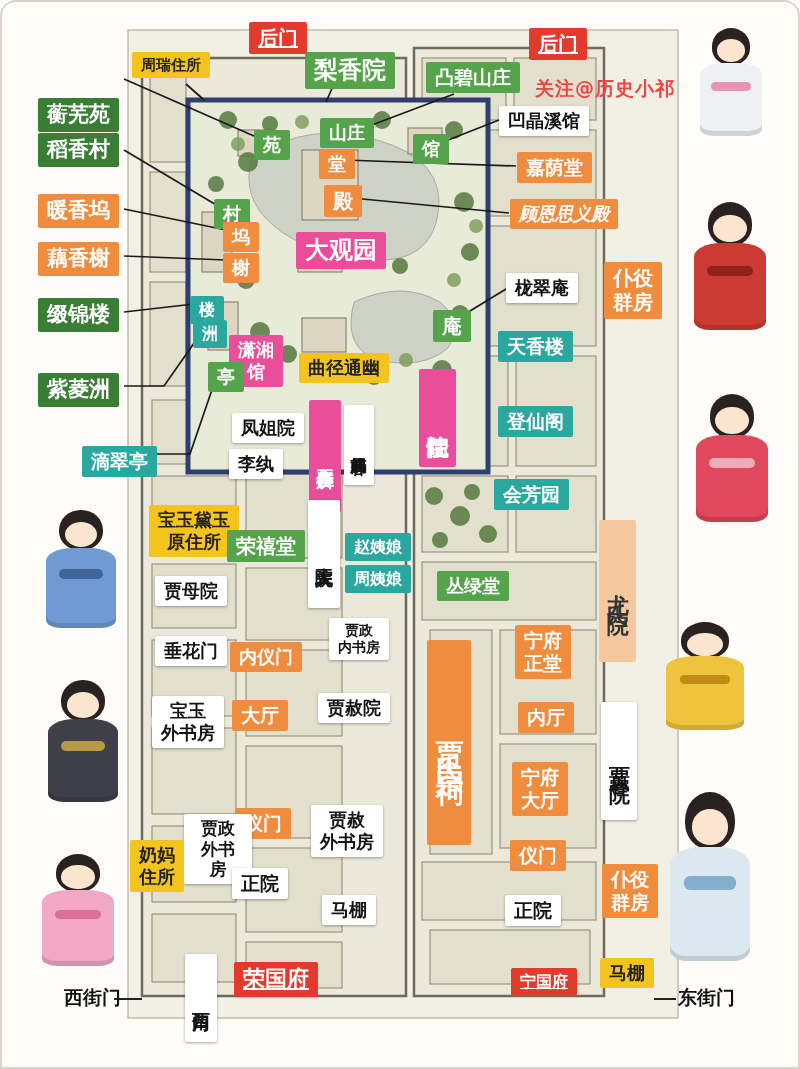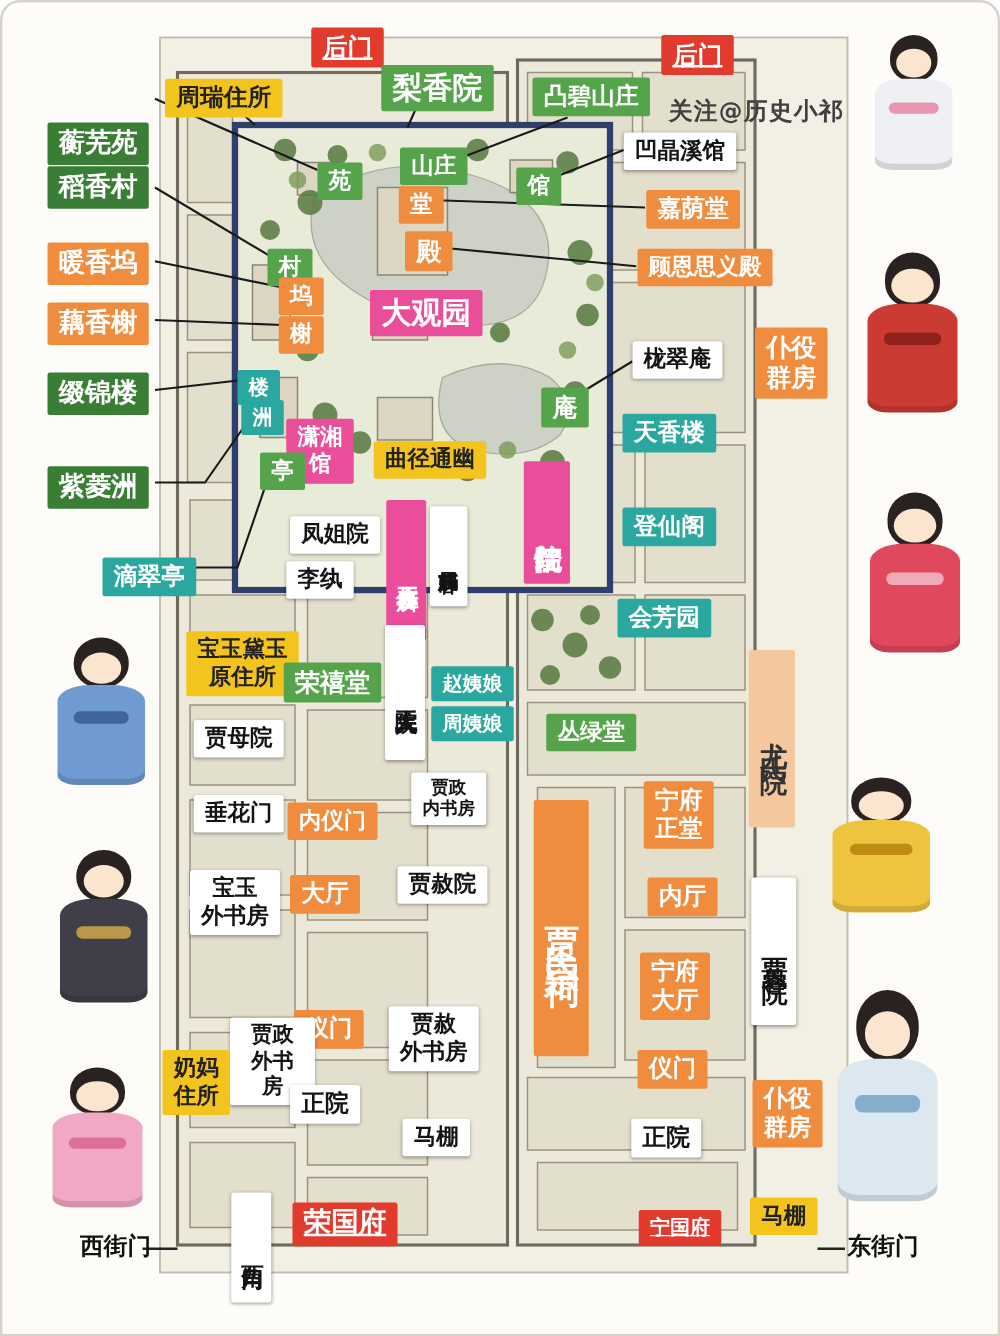--- a/index.html
+++ b/index.html
@@ -22,21 +22,21 @@
   .lbl.yellow    { background:#f3c41d; color:#222; }
   .lbl.orange    { background:#f08c3e; color:#fff; }
   .lbl.pink      { background:#ea4e9b; color:#fff; }
   .lbl.teal      { background:#2aa79e; color:#fff; }
   .lbl.white     { background:#ffffff; color:#141414; box-shadow:0 1px 3px rgba(0,0,0,.35); }
   .lbl.peach     { background:#f5c79f; color:#333; }
   .lbl.plain     { background:transparent; color:#111; font-weight:700; padding:0; }
   .lbl.vert      { writing-mode:vertical-lr; text-orientation:upright; padding:8px 5px; white-space:normal; }
 
   .watermark {
-    position:absolute; left:533px; top:74px; color:#404040;
+    position:absolute; left:533px; top:74px; color:#ef4444;
     font-size:19px; font-weight:700; letter-spacing:1px;
   }
 
   .doll { position:absolute; }
   .doll .dhead { position:relative; width:62%; height:34%; margin:0 auto; }
   .doll .dhair { position:absolute; inset:0; background:#2a2220; border-radius:50% 50% 46% 46%; }
   .doll .dface { position:absolute; left:13%; top:30%; width:74%; height:62%; background:#fce5cf; border-radius:50%; }
   .doll .dbody {
     position:relative; width:100%; height:68%; margin-top:-3%;
     border-radius:38% 38% 22% 22% / 16% 16% 10% 10%;
@@ -228,33 +228,33 @@
           <div class="dface"></div>
         </div>
         <div class="dbody" style="background:#f2a8c4">
           <div class="dsash" style="background:#d86a96"></div>
         </div>
       </div>
     </div>
   <div class="layer">
       <div class="lbl red" style="left: 247px; top: 20px; font-size: 20px; font-weight: 700;">后门</div>
       <div class="lbl red" style="left: 527px; top: 26px; font-size: 20px; font-weight: 700;">后门</div>
-      <div class="lbl yellow" style="left: 130px; top: 50px; font-size: 19px; margin-top: 11px;">周瑞住所</div>
+      <div class="lbl yellow" style="left: 130px; top: 50px; font-size: 15px;">周瑞住所</div>
       <div class="lbl green" style="left: 303px; top: 50px; font-size: 24px;">梨香院</div>
       <div class="lbl green" style="left: 424px; top: 60px; font-size: 19px;">凸碧山庄</div>
       <div class="lbl darkgreen" style="left: 36px; top: 60px; font-size: 21px; margin-top: 36px;">蘅芜苑</div>
       <div class="lbl white" style="left: 497px; top: 104px; font-size: 18px;">凹晶溪馆</div>
       <div class="lbl green" style="left: 318px; top: 116px; font-size: 18px;">山庄</div>
       <div class="lbl green" style="left: 252px; top: 128px; font-size: 18px;">苑</div>
       <div class="lbl green" style="left: 411px; top: 132px; font-size: 18px;">馆</div>
       <div class="lbl darkgreen" style="left: 36px; top: 131px; font-size: 21px;">稻香村</div>
       <div class="lbl orange" style="left: 317px; top: 147px; font-size: 18px;">堂</div>
       <div class="lbl orange" style="left: 515px; top: 150px; font-size: 19px;">嘉荫堂</div>
       <div class="lbl orange" style="left: 322px; top: 183px; font-size: 20px;">殿</div>
-      <div class="lbl orange" style="left: 508px; top: 197px; font-size: 18px;">顾恩思义殿</div>
+      <div class="lbl orange" style="left: 508px; top: 197px; font-size: 18px; font-style: italic;">顾恩思义殿</div>
       <div class="lbl orange" style="left: 36px; top: 192px; font-size: 21px;">暖香坞</div>
       <div class="lbl green" style="left: 212px; top: 197px; font-size: 18px;">村</div>
       <div class="lbl orange" style="left: 221px; top: 220px; font-size: 18px;">坞</div>
       <div class="lbl pink" style="left: 294px; top: 230px; font-size: 24px; font-weight: 700;">大观园</div>
       <div class="lbl orange" style="left: 36px; top: 240px; font-size: 21px;">藕香榭</div>
       <div class="lbl orange" style="left: 221px; top: 251px; font-size: 18px;">榭</div>
       <div class="lbl orange" style="left: 602px; top: 260px; font-size: 20px;">仆役
 群房</div>
       <div class="lbl white" style="left: 504px; top: 271px; font-size: 18px;">栊翠庵</div>
       <div class="lbl darkgreen" style="left: 36px; top: 296px; font-size: 21px;">缀锦楼</div>

